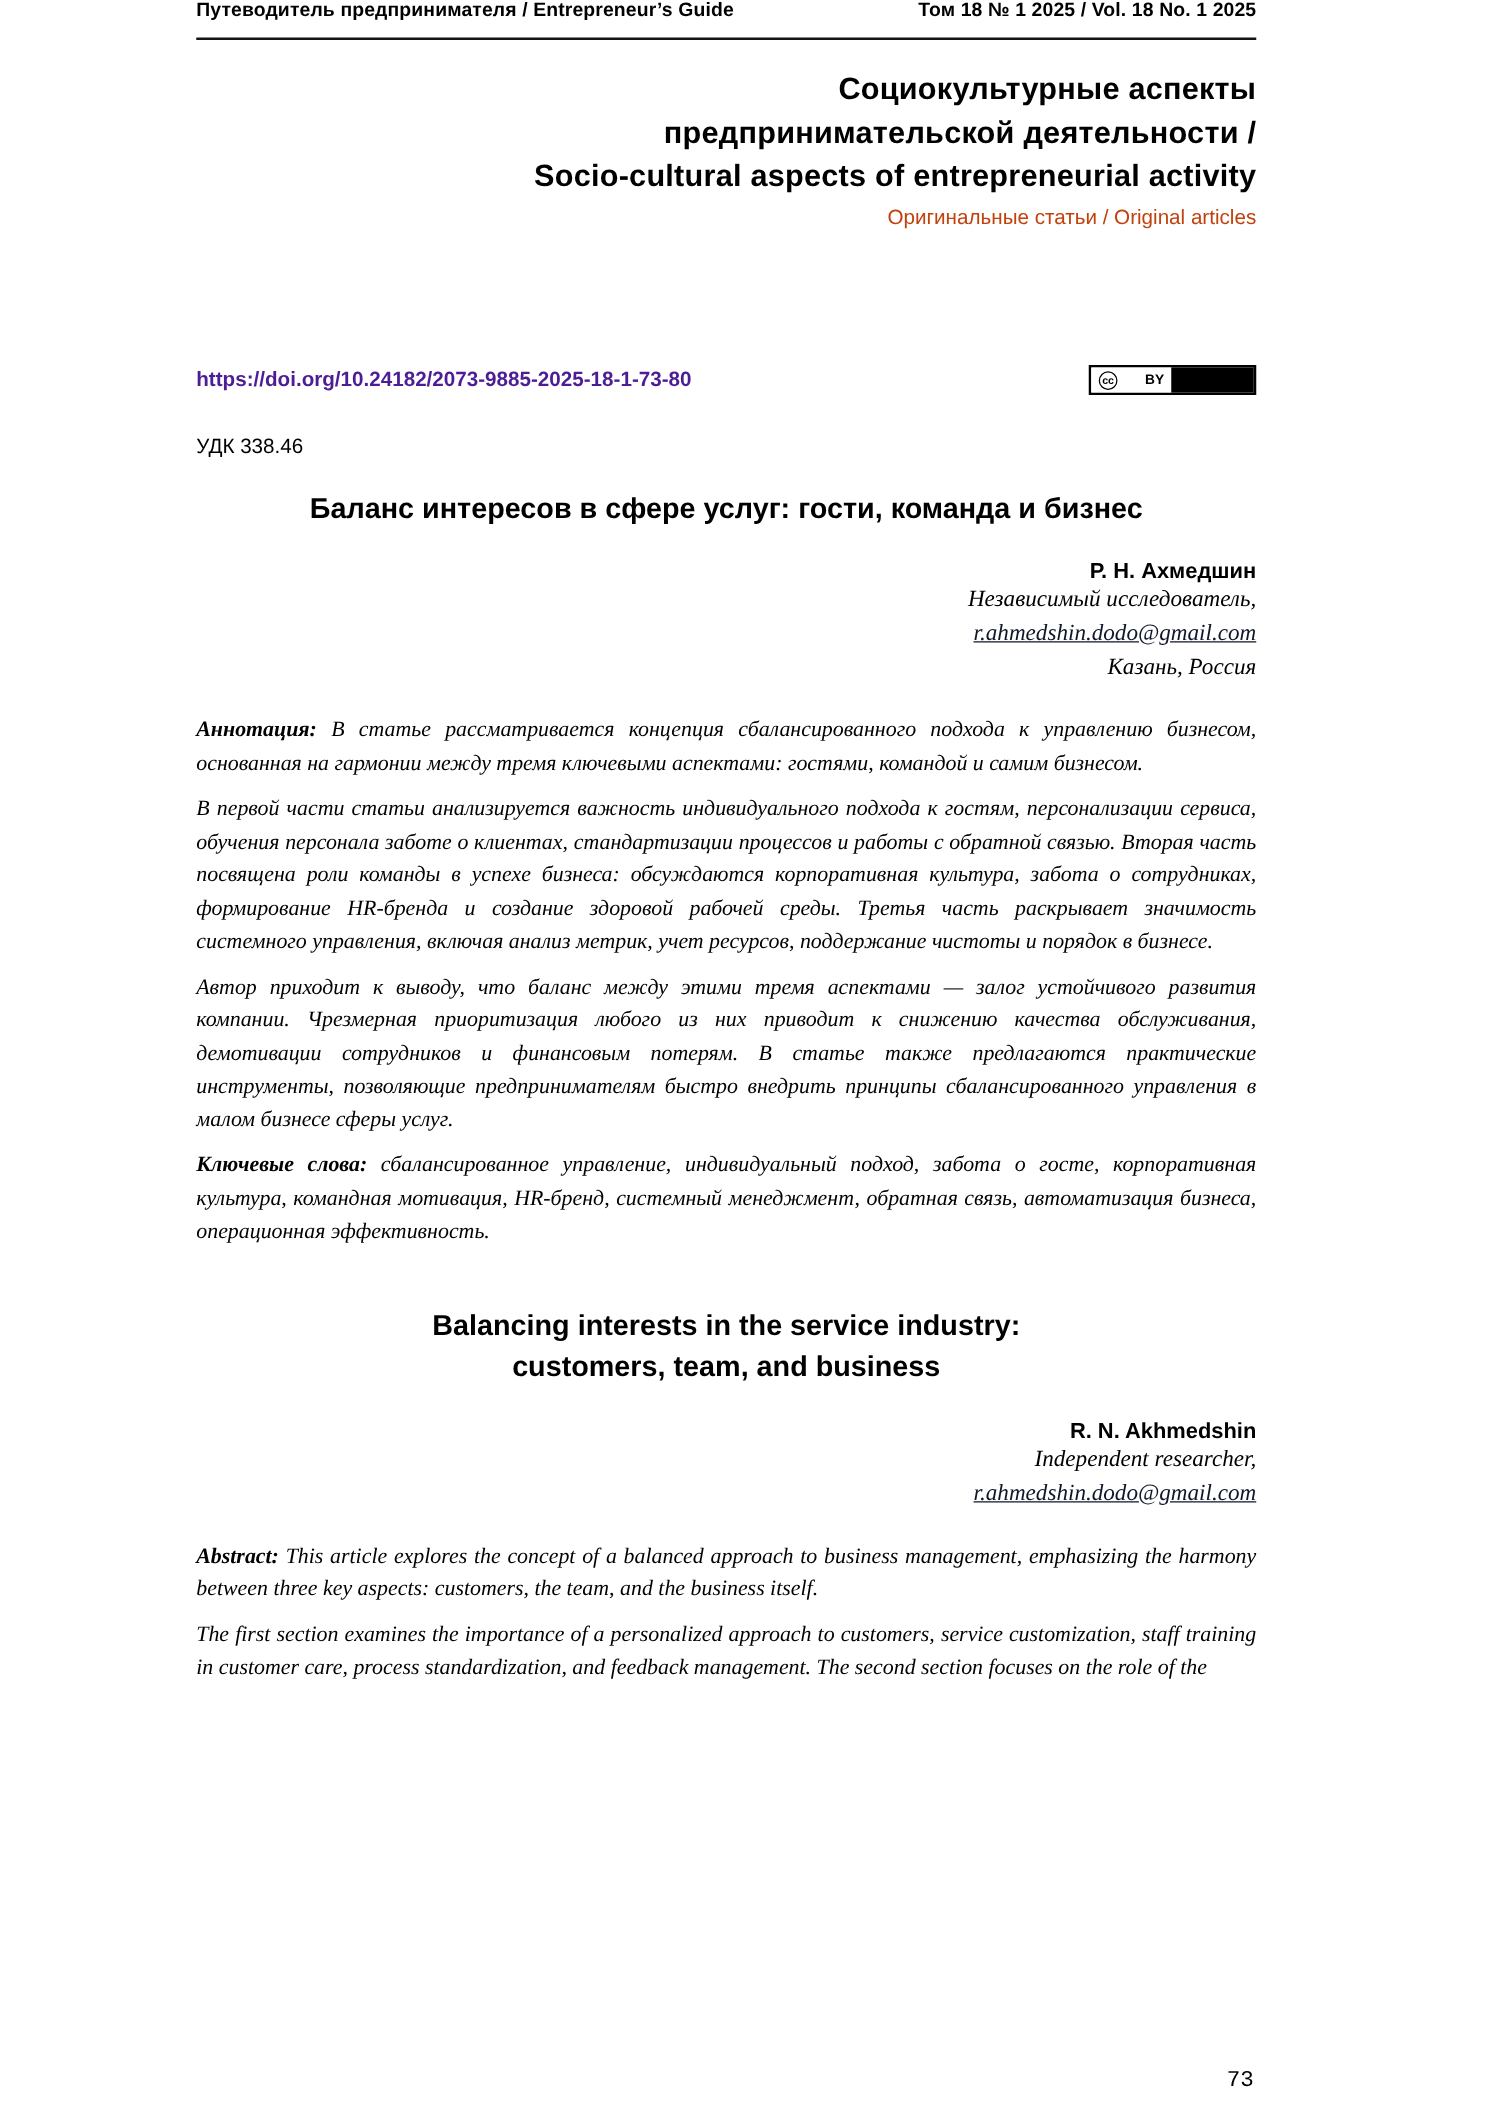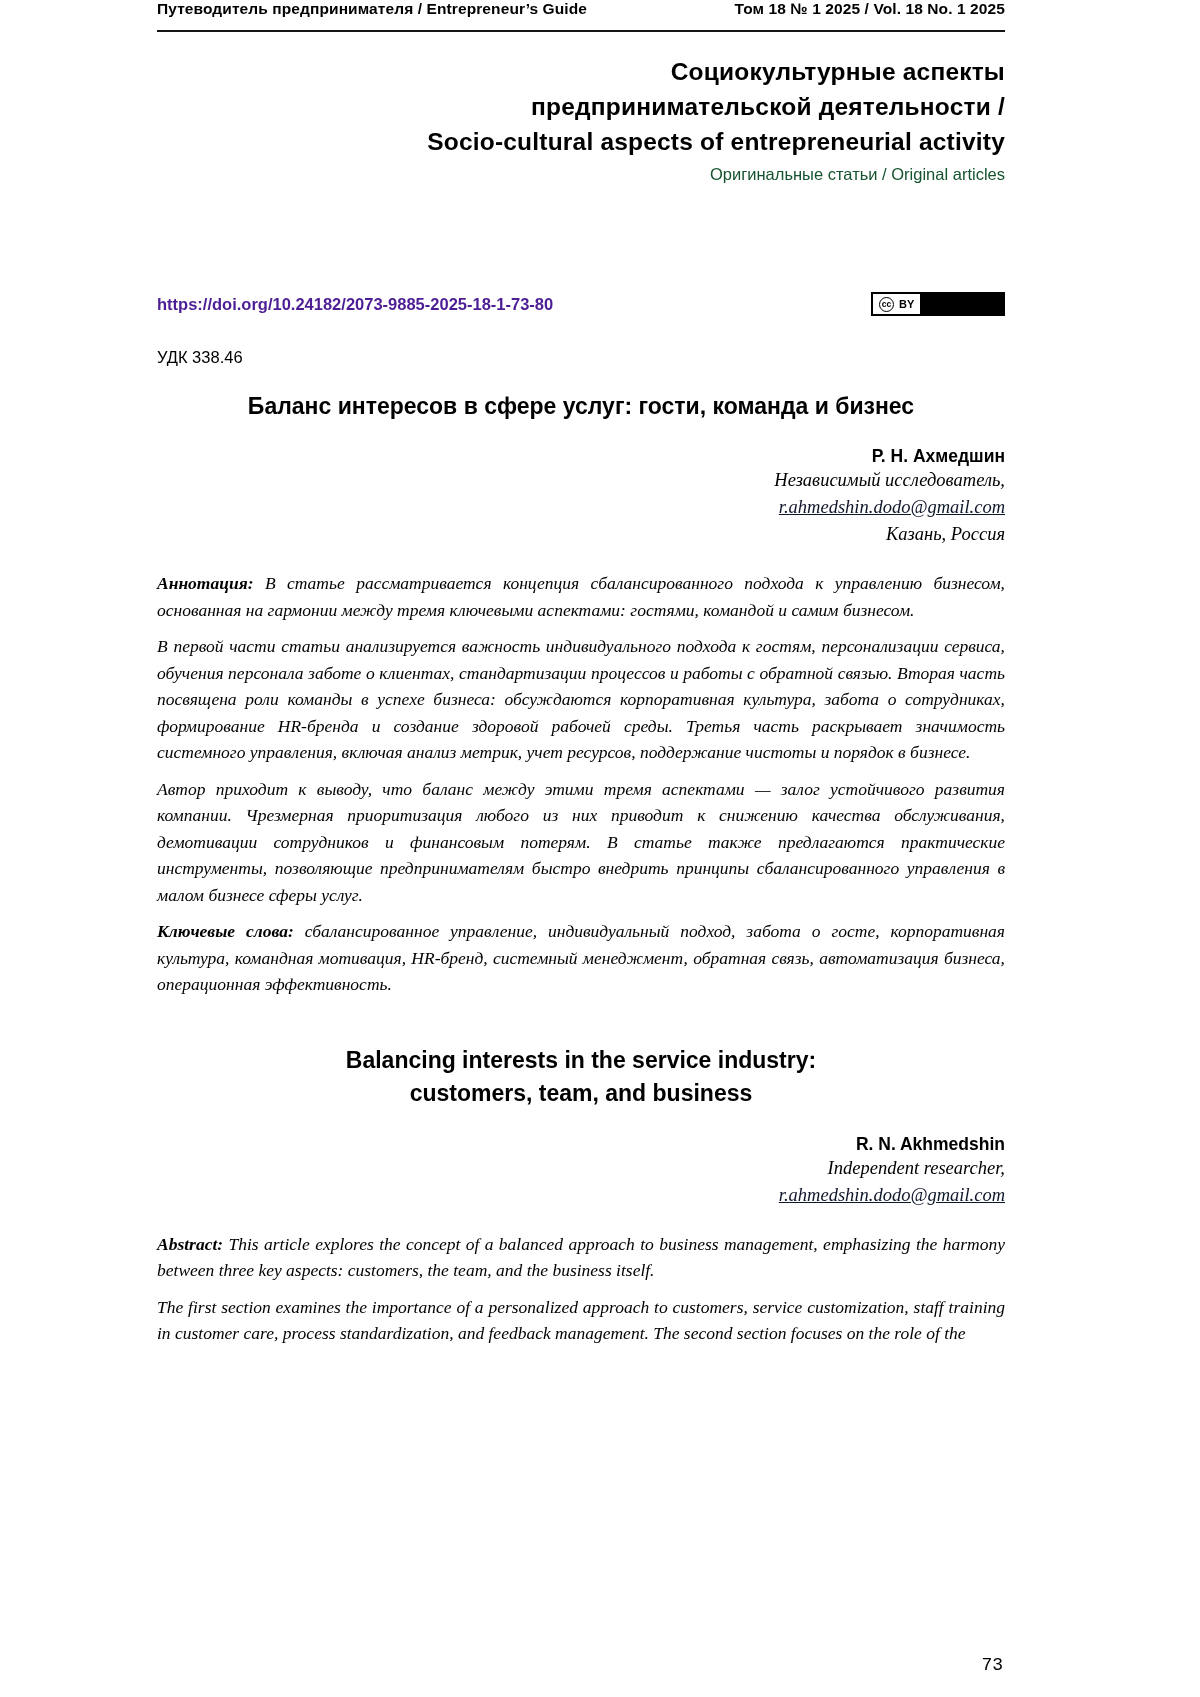--- a/index.html
+++ b/index.html
@@ -40,21 +40,21 @@
     font-weight: bold;
     font-size: 24.5px;
     line-height: 35px;
     letter-spacing: 0.2px;
   }
   .section-subtitle {
     text-align: right;
     font-weight: normal;
     font-size: 16.5px;
     margin-top: 6px;
-    color: #14532d;
+    color: #c2410c;
   }
   
   .doi-row {
     margin-top: 108px;
     display: flex;
     justify-content: space-between;
     align-items: center;
   }
   .doi-link {
     font-weight: bold;
@@ -66,21 +66,21 @@
     display: flex;
     align-items: stretch;
     width: 134px;
     height: 24px;
     border: 2px solid #000;
     background: #fff;
   }
   .cc-left {
     display: flex;
     align-items: center;
-    gap: 5px;
+    gap: 22px;
     padding: 0 6px;
     background: #fff;
   }
   .cc-circle {
     display: inline-flex;
     align-items: center;
     justify-content: center;
     width: 15px;
     height: 15px;
     border: 1.5px solid #000;

